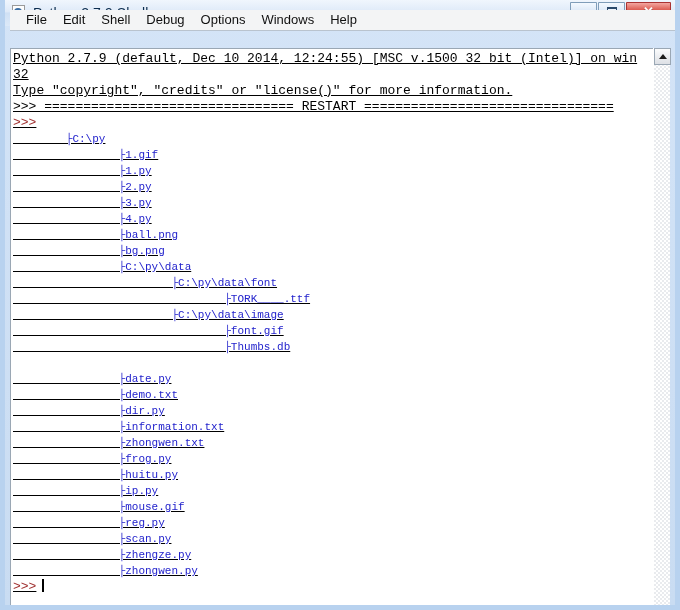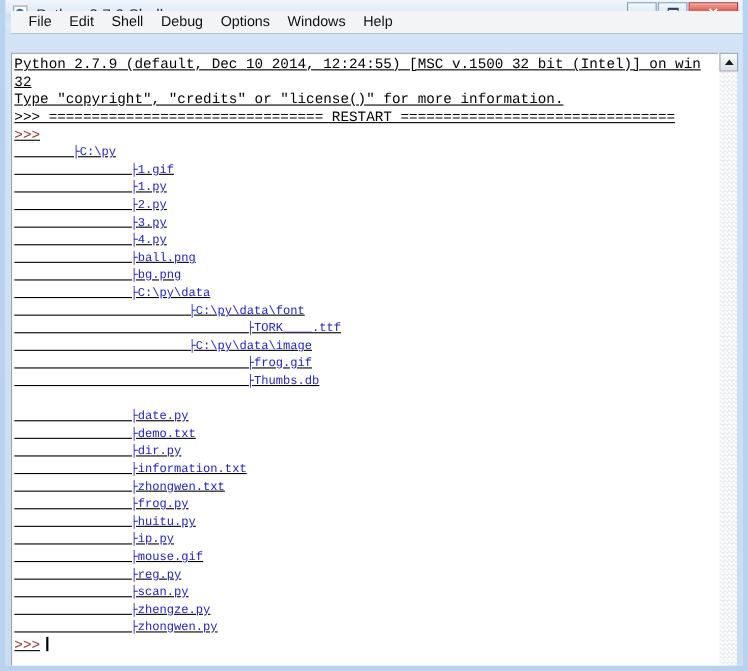--- a/index.html
+++ b/index.html
@@ -257,21 +257,21 @@
         <div class="treeline">                ├1.py</div>
         <div class="treeline">                ├2.py</div>
         <div class="treeline">                ├3.py</div>
         <div class="treeline">                ├4.py</div>
         <div class="treeline">                ├ball.png</div>
         <div class="treeline">                ├bg.png</div>
         <div class="treeline">                ├C:\py\data</div>
         <div class="treeline">                        ├C:\py\data\font</div>
         <div class="treeline">                                ├TORK____.ttf</div>
         <div class="treeline">                        ├C:\py\data\image</div>
-        <div class="treeline">                                ├frog.gif</div>
+        <div class="treeline">                                ├font.gif</div>
         <div class="treeline">                                ├Thumbs.db</div>
         <div class="blank"></div>
         <div class="treeline">                ├date.py</div>
         <div class="treeline">                ├demo.txt</div>
         <div class="treeline">                ├dir.py</div>
         <div class="treeline">                ├information.txt</div>
         <div class="treeline">                ├zhongwen.txt</div>
         <div class="treeline">                ├frog.py</div>
         <div class="treeline">                ├huitu.py</div>
         <div class="treeline">                ├ip.py</div>

